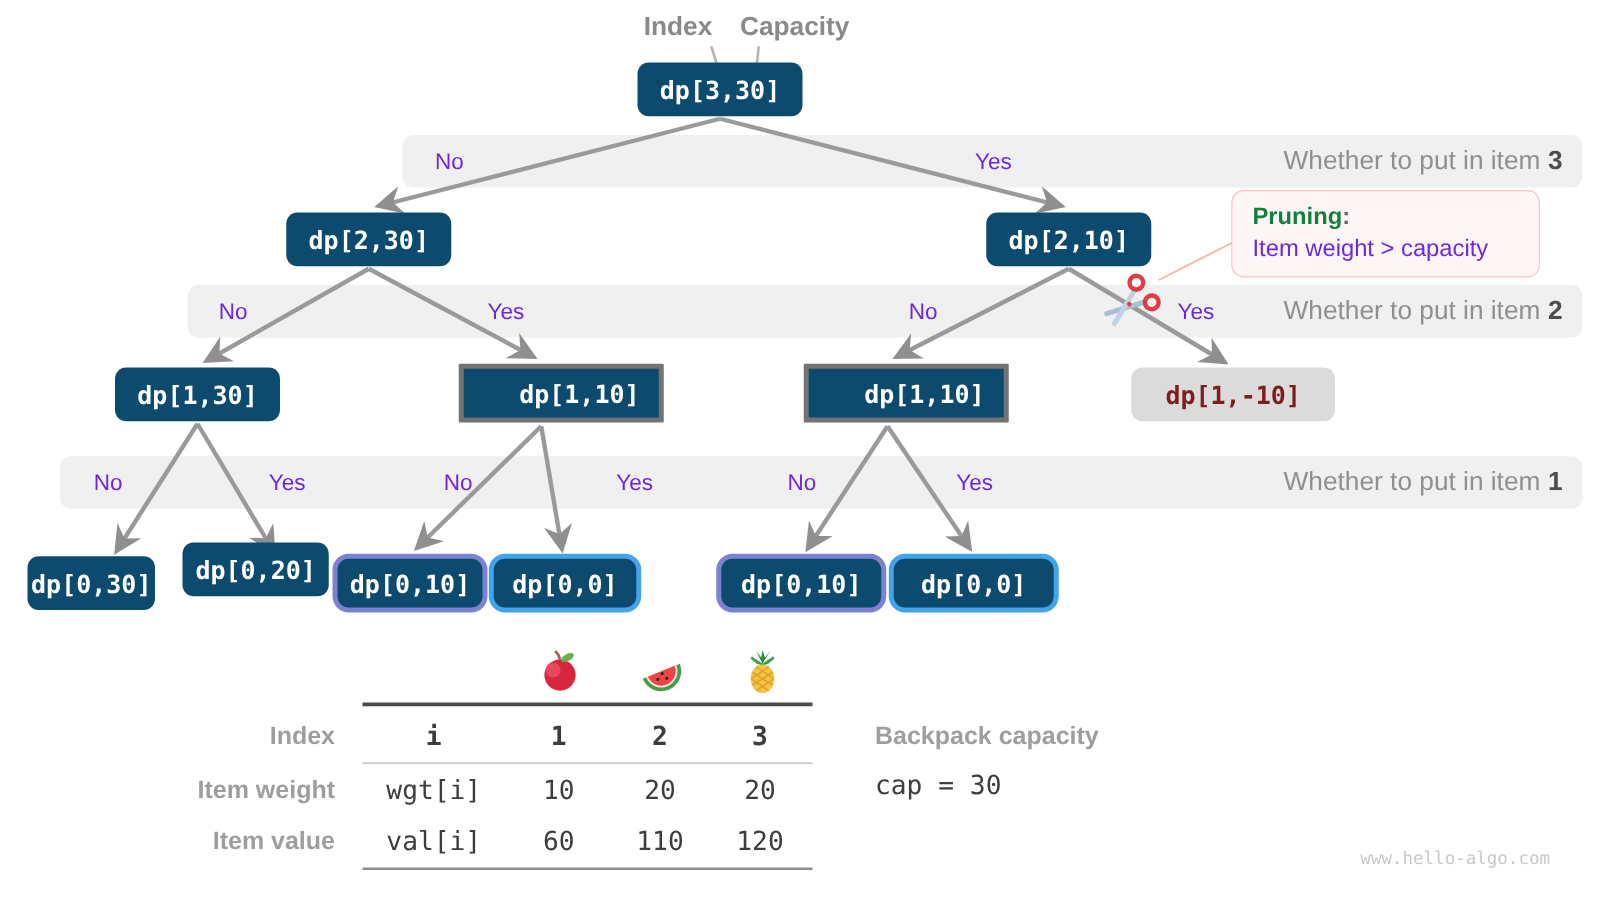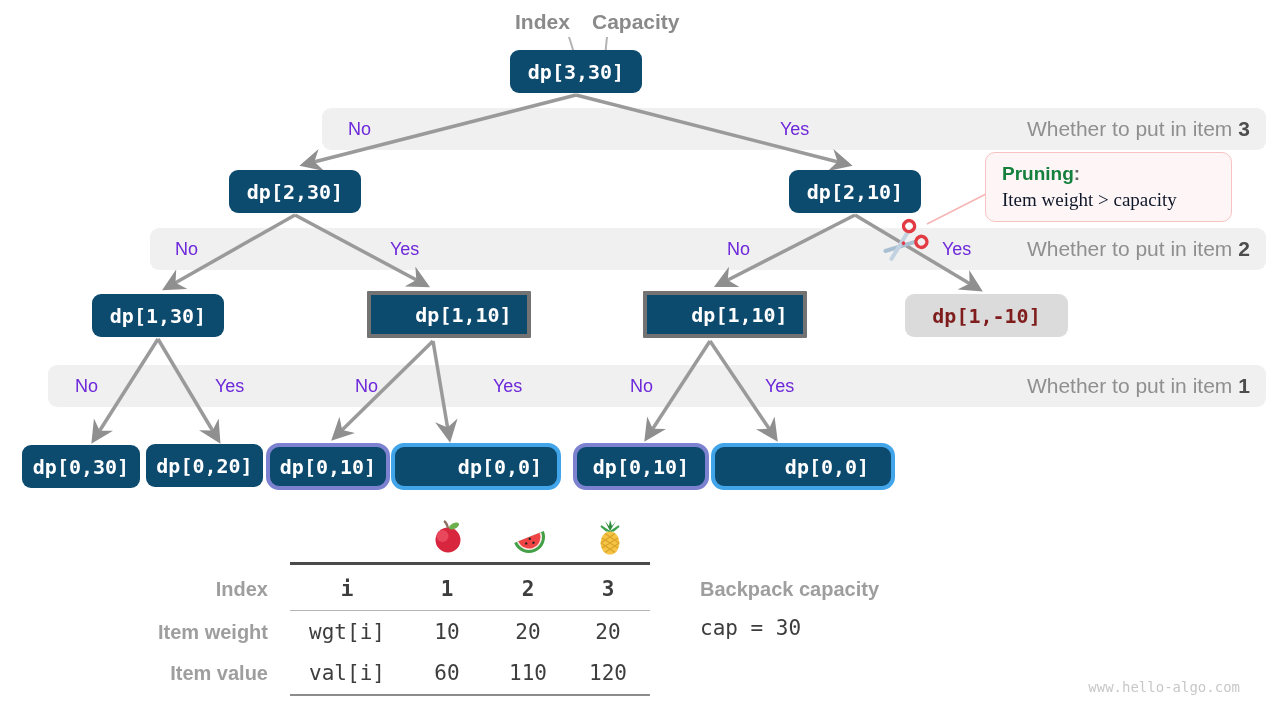--- a/index.html
+++ b/index.html
@@ -11,31 +11,31 @@
   .band .question{position:absolute;right:16px;top:0;line-height:42px;font-size:21px;color:#8f8f8f;}
   .band .question b{color:#4d4d4d;margin-left:6px;font-weight:bold;}
   
   #edges{position:absolute;left:0;top:0;z-index:2;}
   
   .node{position:absolute;display:flex;align-items:center;justify-content:center;
         background:#0c4a6e;border-radius:9px;z-index:3;
         font-family:"DejaVu Sans Mono",monospace;font-weight:bold;font-size:20px;color:#ffffff;}
   .node.orange{border:4px solid #737373;border-radius:1px;padding-left:29px;}
   .node.purple{border:4px solid #7c82cf;border-radius:13px;}
-  .node.blue{border:4px solid #42a4e9;border-radius:13px;padding-left:48px;}
+  .node.blue{border:4px solid #42a4e9;border-radius:13px;}
   .node.gray{background:#dbdbdb;color:#7f1d1d;}
   
   .hdr{position:absolute;top:10px;font-size:21px;font-weight:bold;color:#8a8a8a;z-index:3;}
   
   .pruning{position:absolute;left:985px;top:152px;width:247px;height:70px;box-sizing:border-box;
            background:#fef6f6;border:1.5px solid #f7c2c2;border-radius:10px;
            padding:8px 16px;z-index:4;font-size:19px;line-height:26px;}
   .pruning .t{color:#15803d;font-weight:bold;}
   .pruning .c{color:#666666;font-weight:bold;}
-  .pruning .d{color:#0f172a;font-family:Liberation Serif, serif;}
+  .pruning .d{color:#6d28d9;}
   
   .tlabel{position:absolute;width:228px;text-align:right;font-size:20px;font-weight:bold;
           color:#9e9e9e;line-height:42px;z-index:3;}
   .tcell{position:absolute;width:80px;text-align:center;font-size:21px;color:#3d3d3d;
          font-family:"DejaVu Sans Mono",monospace;line-height:42px;z-index:3;}
   .tcell.bold{font-weight:bold;}
   .tline{position:absolute;left:290px;width:360px;z-index:3;}
   .capinfo-label{position:absolute;left:700px;top:578px;font-size:20px;font-weight:bold;color:#9e9e9e;}
   .capinfo-code{position:absolute;left:700px;top:616px;font-size:21px;color:#3d3d3d;
                 font-family:"DejaVu Sans Mono",monospace;}
@@ -111,22 +111,22 @@
   <div class="hdr" style="left:515px;">Index</div>
   <div class="hdr" style="left:592px;">Capacity</div>
 
   <div class="node" style="left:510px;top:50px;width:132px;height:43px;">dp[3,30]</div>
   <div class="node" style="left:229px;top:170px;width:132px;height:43px;">dp[2,30]</div>
   <div class="node" style="left:789px;top:170px;width:132px;height:43px;">dp[2,10]</div>
   <div class="node" style="left:92px;top:294px;width:132px;height:43px;">dp[1,30]</div>
   <div class="node orange" style="left:367px;top:291px;width:127px;height:39px;">dp[1,10]</div>
   <div class="node orange" style="left:643px;top:291px;width:127px;height:39px;">dp[1,10]</div>
   <div class="node gray" style="left:905px;top:294px;width:163px;height:43px;">dp[1,-10]</div>
-  <div class="node" style="left:22px;top:445px;width:118px;height:43px;">dp[0,30]</div>
-  <div class="node" style="left:146px;top:444px;width:117px;height:43px;">dp[0,20]</div>
+  <div class="node" style="left:22px;top:445px;width:102px;height:43px;">dp[0,30]</div>
+  <div class="node" style="left:146px;top:434px;width:117px;height:43px;">dp[0,20]</div>
   <div class="node purple" style="left:266px;top:443px;width:116px;height:39px;">dp[0,10]</div>
   <div class="node blue" style="left:391px;top:443px;width:114px;height:39px;">dp[0,0]</div>
   <div class="node purple" style="left:573px;top:443px;width:128px;height:39px;">dp[0,10]</div>
   <div class="node blue" style="left:711px;top:443px;width:128px;height:39px;">dp[0,0]</div>
 
   <div class="pruning">
     <span class="t">Pruning</span><span class="c">:</span><br>
     <span class="d">Item weight &gt; capacity</span>
   </div>
 

